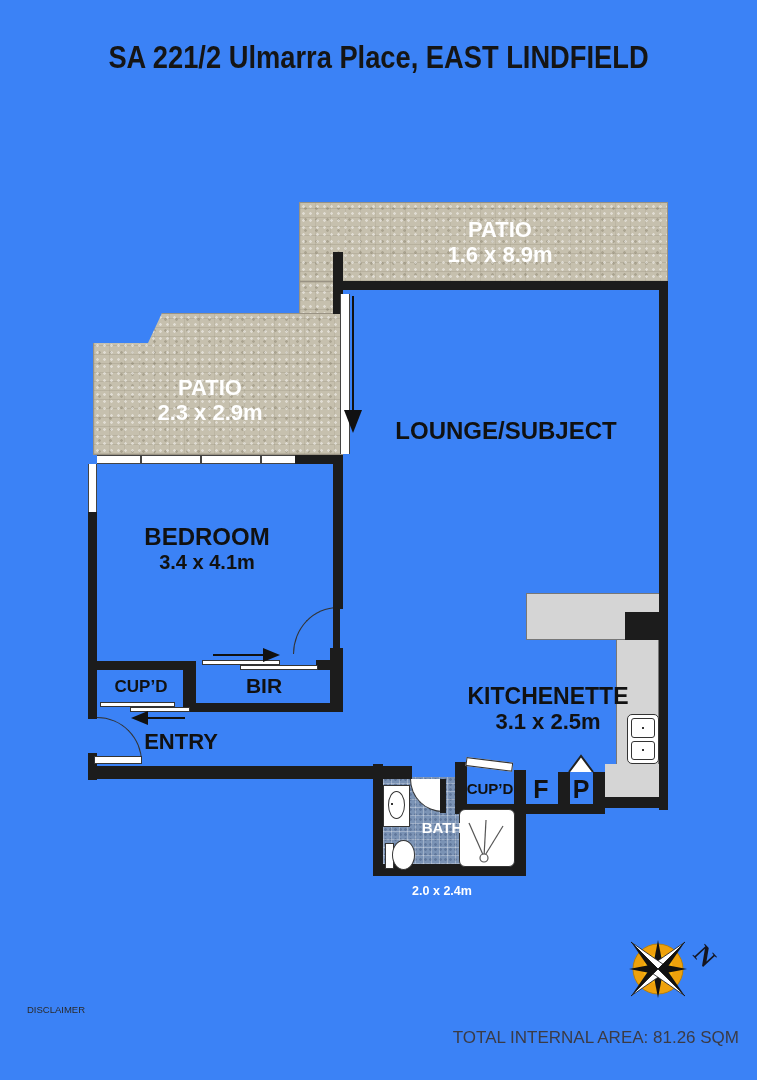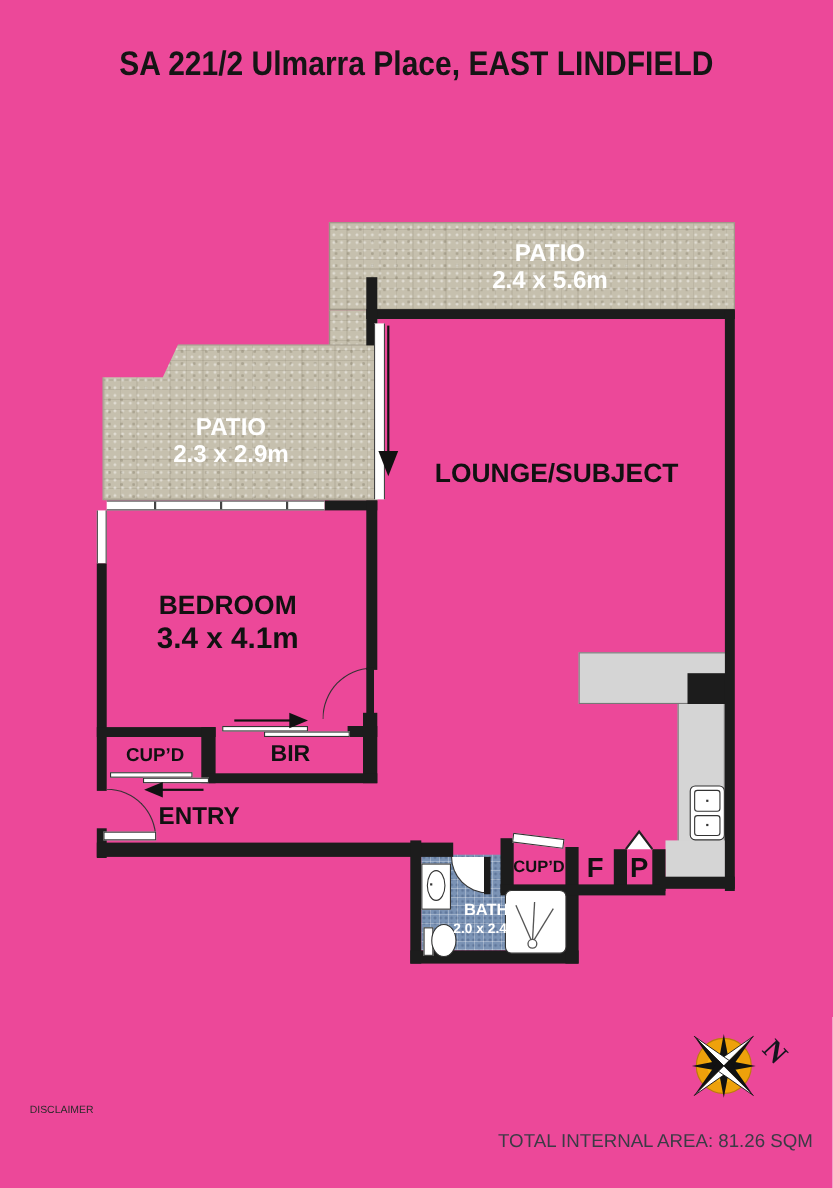--- a/index.html
+++ b/index.html
@@ -1,16 +1,16 @@
 <!DOCTYPE html>
 <html><head>
 <meta charset="utf-8">
 <style>
   html,body{margin:0;padding:0;background:#fff;}
-  .page{position:relative;width:757px;height:1080px;background:#ec4899;overflow:hidden;
+  .page{position:relative;width:757px;height:1080px;background:#3b82f6;overflow:hidden;
         font-family:"Liberation Sans",sans-serif;}
   .abs{position:absolute;}
   .wall{position:absolute;background:#1c1c1c;}
   .patio{position:absolute;background-color:#c6c0ae;
     background-image:
       radial-gradient(rgba(255,255,255,.45) 1px, transparent 1.6px),
       radial-gradient(rgba(108,100,78,.30) 1px, transparent 1.6px),
       repeating-linear-gradient(0deg, rgba(118,110,90,.18) 0 1px, transparent 1px 9px),
       repeating-linear-gradient(90deg, rgba(118,110,90,.12) 0 1px, transparent 1px 15px);
     background-size:7px 7px,11px 11px,auto,auto;
@@ -133,36 +133,40 @@
     <svg width="53" height="55">
       <line x1="24" y1="47" x2="9" y2="13" stroke="#555" stroke-width="1.2"></line>
       <line x1="24" y1="47" x2="26" y2="10" stroke="#555" stroke-width="1.2"></line>
       <line x1="24" y1="47" x2="43" y2="16" stroke="#555" stroke-width="1.2"></line>
       <circle cx="24" cy="48" r="4" fill="#fff" stroke="#555" stroke-width="1.2"></circle>
     </svg>
   </div>
 
   <div class="label white-txt" style="left:500px;top:218px;font-size:22px;">
     <span>PATIO</span>
-    <span class="dims">2.4 x 5.6m</span>
+    <span class="dims">1.6 x 8.9m</span>
   </div>
   <div class="label white-txt" style="left:210px;top:376px;font-size:22px;">
     <span>PATIO</span>
     <span class="dims">2.3 x 2.9m</span>
   </div>
   <div class="label" style="left:506px;top:418px;font-size:24px;">
     <span>LOUNGE/SUBJECT</span>
   </div>
-  <div class="label" style="left:207px;top:538px;font-size:24px;">
+  <div class="label" style="left:207px;top:524px;font-size:24px;">
     <span>BEDROOM</span>
-    <span class="dims" style="font-size:27px;">3.4 x 4.1m</span>
+    <span class="dims" style="font-size:20px;">3.4 x 4.1m</span>
+  </div>
+  <div class="label" style="left:548px;top:684px;font-size:23px;">
+    <span>KITCHENETTE</span>
+    <span class="dims" style="font-size:22px;">3.1 x 2.5m</span>
   </div>
   <div class="label white-txt" style="left:442px;top:820px;font-size:15px;">
     <span>BATH</span>
-    <span class="dims" style="font-size:12.5px;">2.0 x 2.4m</span>
+    <span class="dims" style="font-size:12.5px;margin-top:47px;">2.0 x 2.4m</span>
   </div>
   <div class="label" style="left:141px;top:677px;font-size:17px;">CUP’D</div>
   <div class="label" style="left:264px;top:674px;font-size:21px;">BIR</div>
   <div class="label" style="left:181px;top:730px;font-size:22px;">ENTRY</div>
   <div class="label" style="left:490px;top:781px;font-size:15px;">CUP’D</div>
   <div class="label" style="left:541px;top:775px;font-size:25px;">F</div>
   <div class="label" style="left:581px;top:775px;font-size:25px;">P</div>
 
   <svg class="abs" style="left:610px;top:925px;" width="110" height="95">
     <circle cx="48" cy="44" r="25" fill="#eea10b" stroke="#b97f08" stroke-width="1"></circle>

